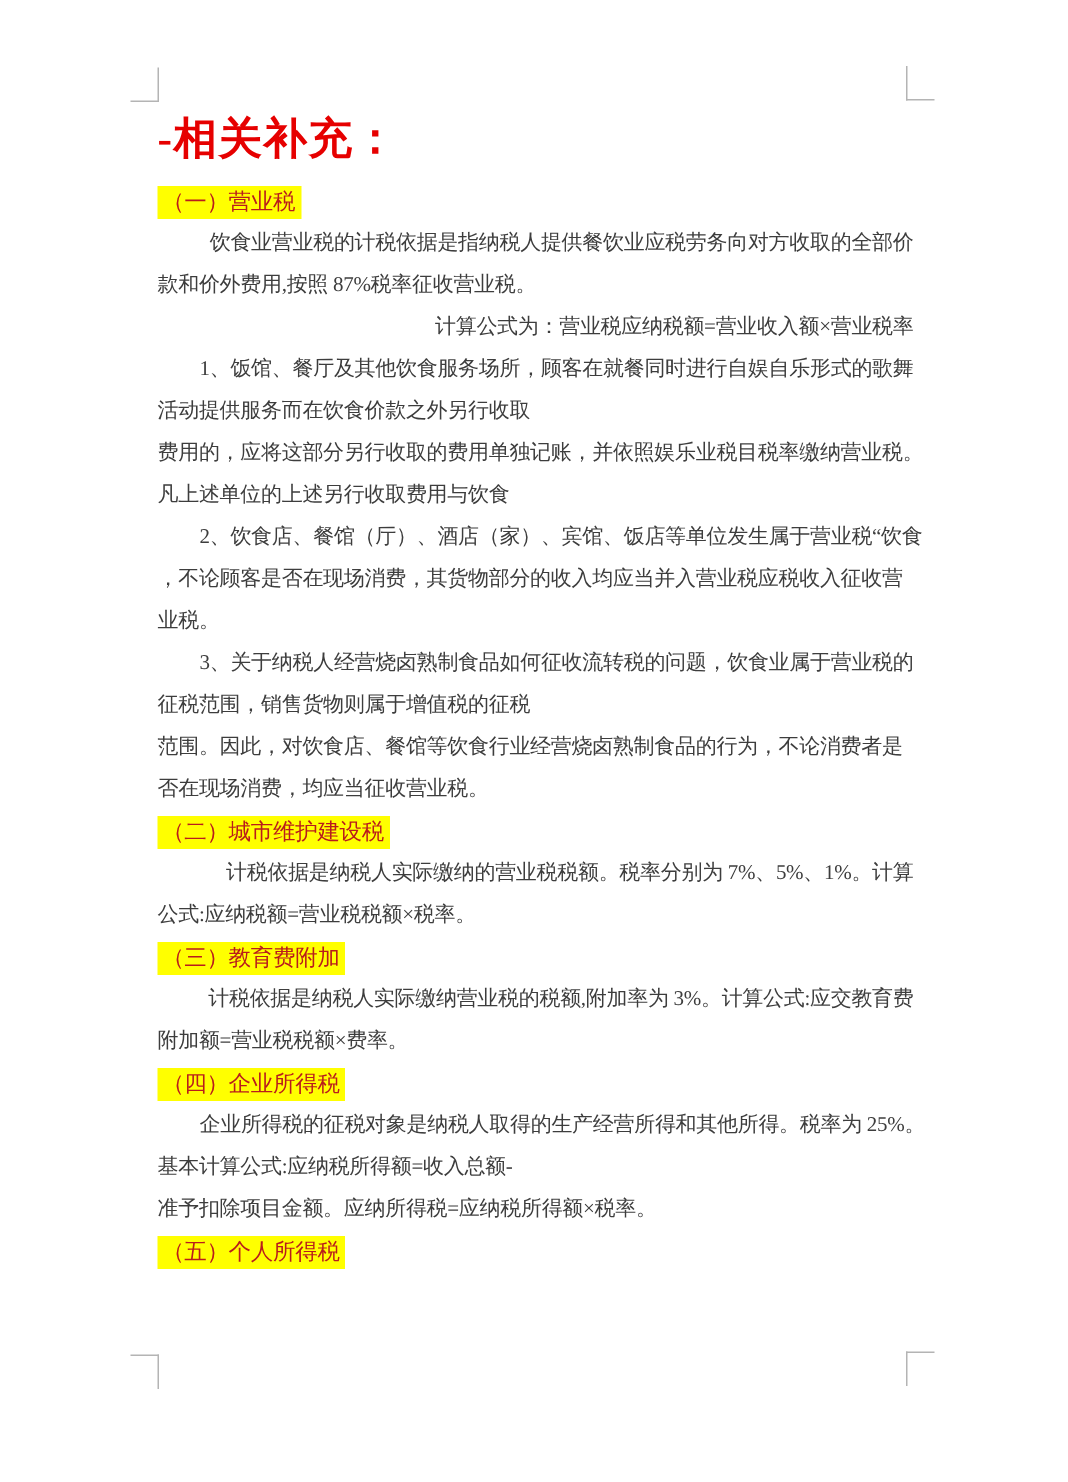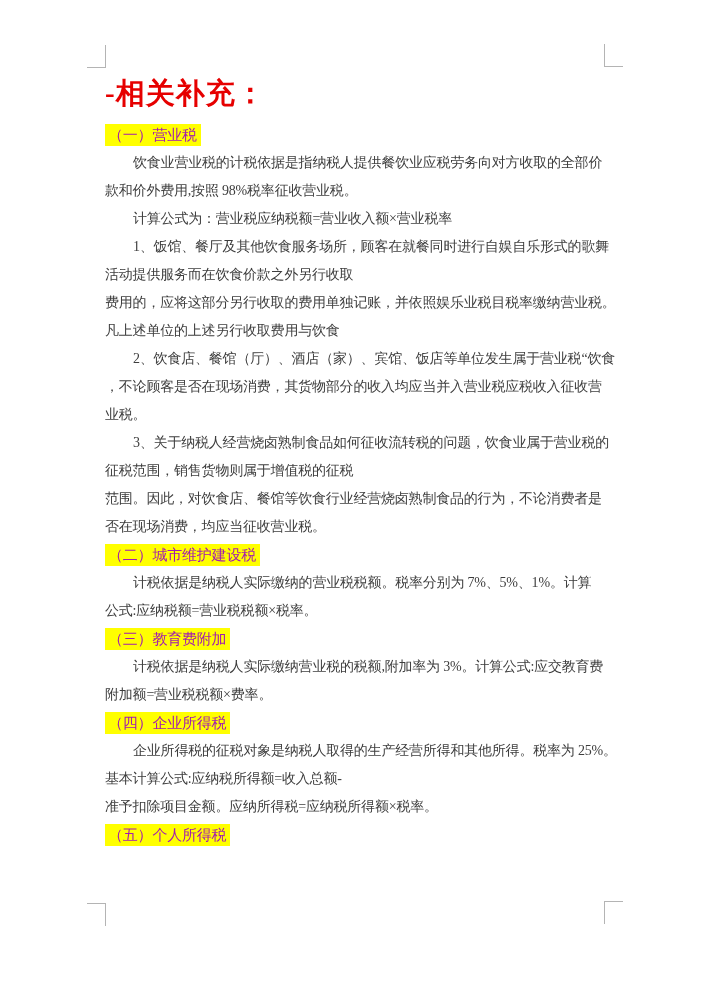--- a/index.html
+++ b/index.html
@@ -44,45 +44,46 @@
   .line {
     height: 28px;
     line-height: 28px;
     font-size: 14px;
     color: #3d3d3d;
     white-space: nowrap;
     letter-spacing: -0.2px;
   }
   .line.indent {
     padding-left: 28px;
+    text-align: right;
   }
   .hl {
     background: #ffff00;
     font-size: 15px;
-    color: #a21caf;
+    color: #b91c1c;
     padding: 3px 4px 3px 3px;
   }
   .hl.lead {
   }
 </style>
 </head>
 <body>
 
 <div id="page">
   <div class="crop tl"></div>
   <div class="crop tr"></div>
   <div class="crop bl"></div>
   <div class="crop br"></div>
 
   <div id="flow">
     <div class="doc-title">-相关补充：</div>
 
   <div class="line"><span class="hl">（一）营业税</span></div>
       <div class="line indent">饮食业营业税的计税依据是指纳税人提供餐饮业应税劳务向对方收取的全部价</div>
-      <div class="line">款和价外费用,按照 98%税率征收营业税。</div>
+      <div class="line">款和价外费用,按照 87%税率征收营业税。</div>
       <div class="line indent">计算公式为：营业税应纳税额=营业收入额×营业税率</div>
       <div class="line indent">1、饭馆、餐厅及其他饮食服务场所，顾客在就餐同时进行自娱自乐形式的歌舞</div>
       <div class="line">活动提供服务而在饮食价款之外另行收取</div>
       <div class="line">费用的，应将这部分另行收取的费用单独记账，并依照娱乐业税目税率缴纳营业税。</div>
       <div class="line">凡上述单位的上述另行收取费用与饮食</div>
       <div class="line indent">2、饮食店、餐馆（厅）、酒店（家）、宾馆、饭店等单位发生属于营业税“饮食</div>
       <div class="line">，不论顾客是否在现场消费，其货物部分的收入均应当并入营业税应税收入征收营</div>
       <div class="line">业税。</div>
       <div class="line indent">3、关于纳税人经营烧卤熟制食品如何征收流转税的问题，饮食业属于营业税的</div>
       <div class="line">征税范围，销售货物则属于增值税的征税</div>

